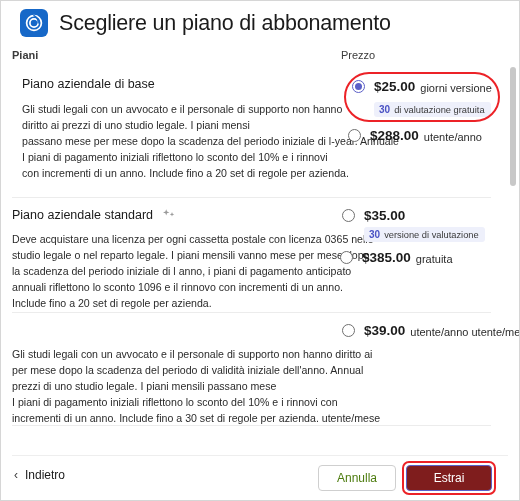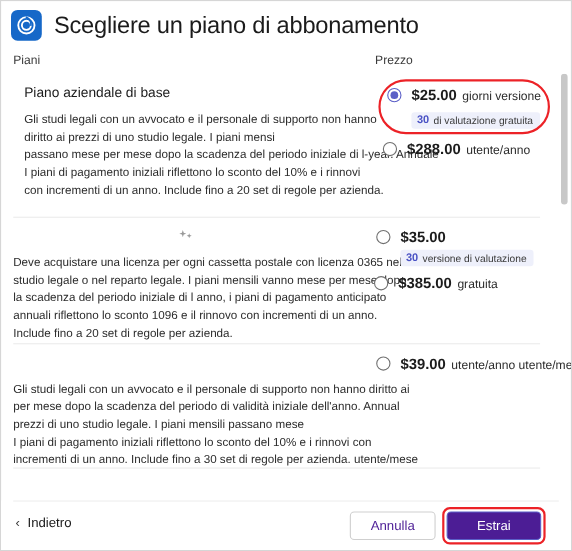--- a/index.html
+++ b/index.html
@@ -18,21 +18,21 @@
     overflow: hidden;
   }
 
   
   .header {
     position: absolute;
     left: 0; top: 0; right: 0;
     height: 44px;
     display: flex;
     align-items: center;
-    padding-left: 9px;
+    padding-left: 19px;
   }
   .app-icon {
     width: 28px; height: 28px;
     border-radius: 6px;
     background: #1668c8;
     display: flex; align-items: center; justify-content: center;
     flex: 0 0 auto;
   }
   .app-icon svg { display: block; }
   .header-title {
@@ -49,21 +49,21 @@
     position: absolute;
     left: 0; top: 44px; right: 0;
     height: 22px;
   }
   .col-head {
     position: absolute;
     font-size: 11px;
     color: #3b3b3b;
     top: 4px;
   }
-  .col-head.plans { left: 11px; }
+  .col-head.plans { left: 11px; font-weight: bold; }
   .col-head.price { left: 340px; }
 
   
   .scroll-region {
     position: absolute;
     left: 0; top: 66px;
     width: 520px; height: 388px;
     overflow: hidden;
   }
   .scroll-track {
@@ -224,26 +224,26 @@
     display: flex; align-items: center; justify-content: center;
     font-size: 12px;
     cursor: pointer;
     user-select: none;
   }
   .btn-secondary {
     left: 317px; top: 10px;
     width: 78px;
     background: #ffffff;
     border: 1px solid #cfcfcf;
-    color: #4c1d95;
+    color: #4d7c0f;
   }
   .btn-primary {
     left: 405px; top: 10px;
     width: 86px;
-    background: #4c1d95;
+    background: #7f1d1d;
     border: 1px solid #5b5fc7;
     color: #ffffff;
   }
 </style>
 </head>
 <body>
 
 <div id="app">
 
   <div class="header">
@@ -291,20 +291,21 @@
           <span class="price-unit">utente/anno</span>
         </div>
 
         <div class="red-ring" style="left:333px; top:5px; width:156px; height:50px;"></div>
       </div>
       <div class="divider"></div>
     </div>
 
     <div class="plan" style="height:115px;">
       <div class="plan-inner">
+        <div class="plan-title" style="top:10px;">Piano aziendale standard</div>
         <div class="sparkle-icon" style="left:160px; top:10px;">
           <svg width="16" height="14" viewBox="0 0 16 14">
             <path d="M5.2 1.2 L6.0 3.6 L8.4 4.4 L6.0 5.2 L5.2 7.6 L4.4 5.2 L2.0 4.4 L4.4 3.6 Z" fill="#9a9a9a"></path>
             <path d="M11.0 4.0 L11.6 5.7 L13.3 6.3 L11.6 6.9 L11.0 8.6 L10.4 6.9 L8.7 6.3 L10.4 5.7 Z" fill="#9a9a9a"></path>
           </svg>
         </div>
         <div class="plan-desc" style="top:33px;">
           <div>Deve acquistare una licenza per ogni cassetta postale con licenza 0365 nello</div>
           <div>studio legale o nel reparto legale. I piani mensili vanno mese per mese dopo</div>
           <div>la scadenza del periodo iniziale di l anno, i piani di pagamento anticipato</div>

